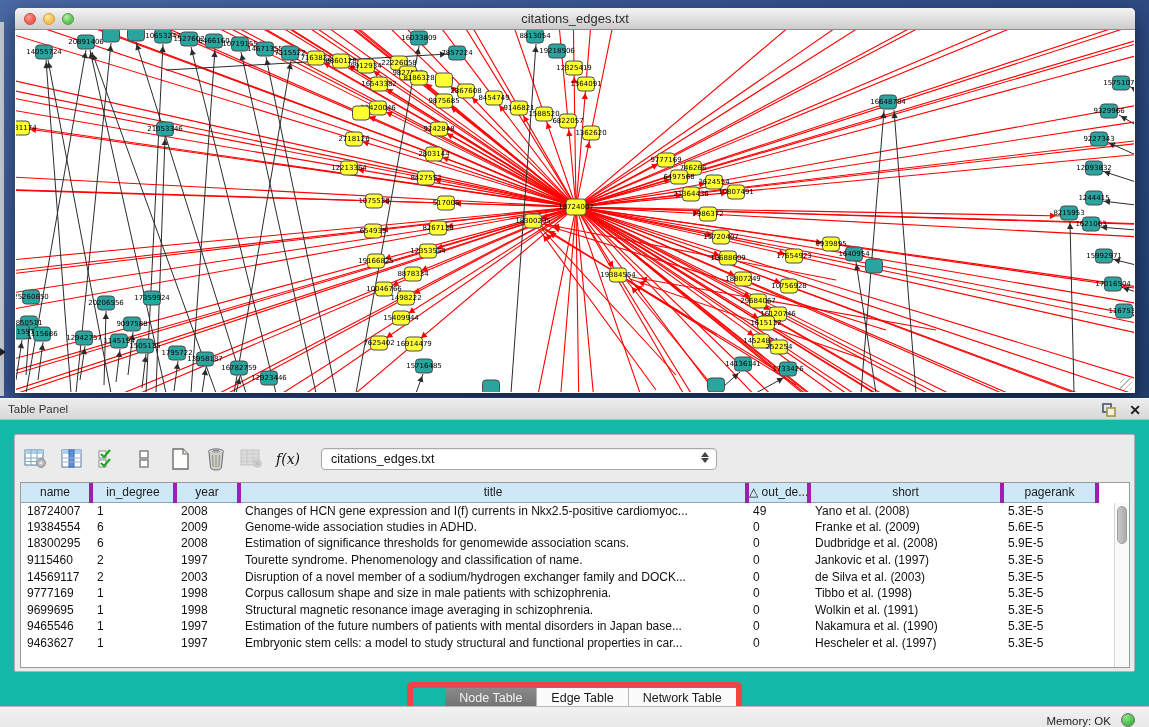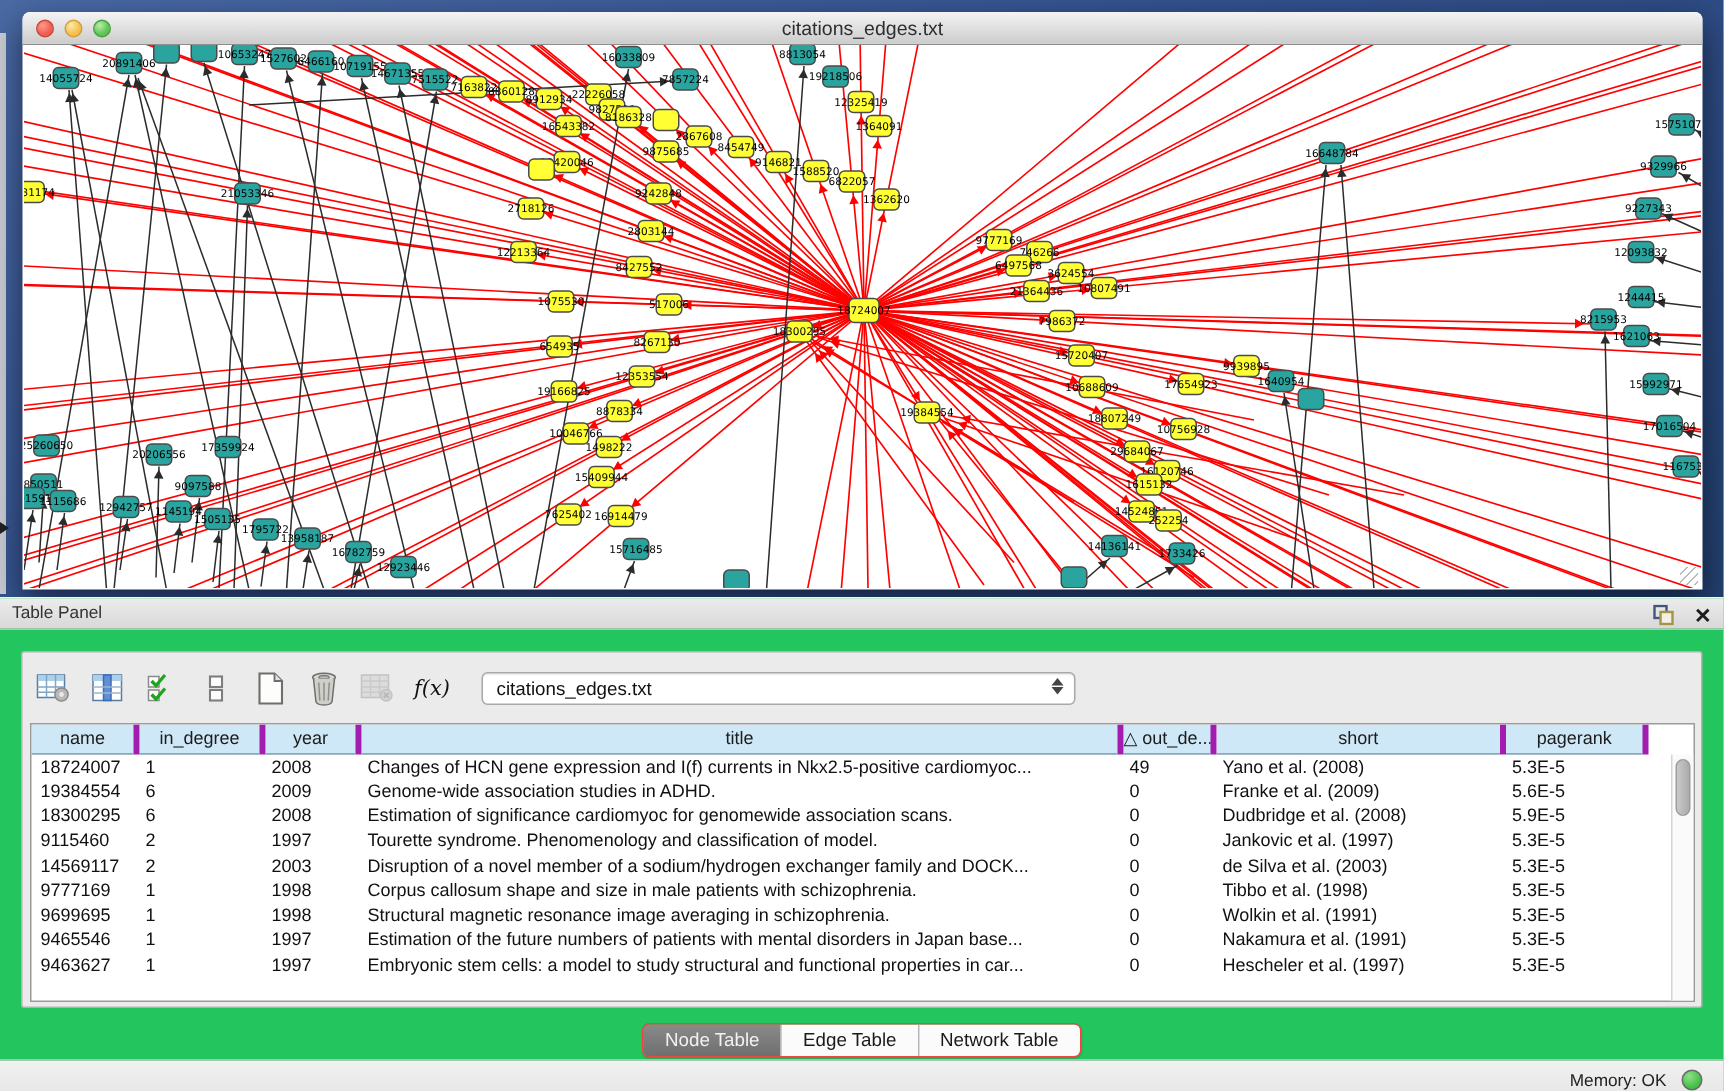--- a/index.html
+++ b/index.html
@@ -20,21 +20,21 @@
   .light.red    { background:radial-gradient(circle at 35% 30%,#ff9a8c,#ee5f51 60%); border:1px solid #c8473c; }
   .light.yellow { background:radial-gradient(circle at 35% 30%,#ffe9a8,#f5bf4f 60%); border:1px solid #cf9f3c; }
   .light.green  { background:radial-gradient(circle at 35% 30%,#b8f0a8,#5ec455 60%); border:1px solid #4b9e41; }
   .win-title { text-align:center; font-size:13px; line-height:21px; color:#2e2e2e; }
   .canvas { position:relative; width:1118px; height:362px; margin-left:1px; background:#ffffff; overflow:hidden; }
   .canvas svg { position:absolute; left:0; top:0; }
   .grip { position:absolute; right:2px; bottom:2px; width:12px; height:12px;
     background:repeating-linear-gradient(135deg,transparent 0 3px,#b9b9b9 3px 4px); }
 
   
-  .table-panel { position:absolute; left:0; top:398px; width:1149px; height:329px; background:#22c55e; }
+  .table-panel { position:absolute; left:0; top:398px; width:1149px; height:329px; background:#14b8a6; }
   .panel-titlebar { position:relative; height:22px; background:linear-gradient(#ececec,#d8d8d8);
     border-top:1px solid #f5f5f5; border-bottom:1px solid #bdbdbd; }
   .panel-title { position:absolute; left:8px; top:4px; font-size:11.5px; color:#333; }
   .panel-buttons { position:absolute; right:8px; top:2px; display:flex; gap:12px; align-items:center; }
   .float-btn svg { display:block; }
   .close-btn { font-size:14px; font-weight:bold; color:#1c1c1c; line-height:18px; cursor:default; }
 
   .content-box { position:absolute; left:14px; top:36px; width:1121px; height:238px;
     border:1px solid #b2b2b2; border-radius:2px; background:#ebebeb; }
   .toolbar { position:absolute; left:6px; top:6px; height:36px; display:flex; align-items:center; gap:6px; }
@@ -52,22 +52,22 @@
     border:1px solid #9b9b9b; background:#fff; overflow:hidden; }
   table { border-collapse:collapse; table-layout:fixed; width:1076px; font-size:12px; }
   thead th { background:#cfe8f7; border-right:4px solid #a21caf; border-bottom:1px solid #8aa6b8;
     font-weight:normal; color:#1c1c1c; height:19px; text-align:center; overflow:hidden; white-space:nowrap; }
   tbody td { height:16.6px; padding:0 0 0 6px; color:#111; white-space:nowrap; overflow:hidden; }
   .vscroll { position:absolute; right:0; top:20px; width:15px; height:165px; background:#fafafa; border-left:1px solid #d5d5d5; }
   .vscroll .thumb { position:absolute; left:2px; top:3px; width:10px; height:38px; border-radius:6px;
     background:linear-gradient(90deg,#c9c9c9,#ababab); border:1px solid #9d9d9d; }
 
   .tabs { position:absolute; left:0; top:284px; width:1149px; display:flex; justify-content:center; }
-  .seg-group { display:flex; border:1px solid #ef4444; border-radius:5px; overflow:hidden;
-    box-shadow:0 1px 1px rgba(0,0,0,.15); }
+  .seg-group { display:flex; border:6px solid #ef4444; border-radius:5px; overflow:hidden;
+    box-shadow:0 1px 1px rgba(0,0,0,.15);padding-left:32px; }
   .seg { font-size:12.5px; padding:3px 14px 4px; background:#fbfbfb; color:#1a1a1a; border-right:1px solid #b5b5b5; }
   .seg:last-child { border-right:none; }
   .seg.active { background:linear-gradient(#8a8a8a,#6f6f6f); color:#f2f2f2; }
 
   .status-bar { position:absolute; left:0; top:308px; width:1149px; height:44px;
     background:linear-gradient(#f1f1f1,#dedede); border-top:1px solid #b8b8b8; }
   .memory { position:absolute; right:38px; top:8px; font-size:11.5px; color:#222; }
   .mem-dot { position:absolute; right:14px; top:6px; width:14px; height:14px; border-radius:50%;
     background:radial-gradient(circle at 35% 30%,#8fe08a,#46bf46 65%); border:1.5px solid #6b6b6b; }
 </style>
@@ -851,30 +851,30 @@
               <td>2009</td>
               <td>Genome-wide association studies in ADHD.</td>
               <td>0</td>
               <td>Franke et al. (2009)</td>
               <td>5.6E-5</td>
             </tr>
             <tr>
               <td>18300295</td>
               <td>6</td>
               <td>2008</td>
-              <td>Estimation of significance cardiomyoc for genomewide association scans.</td>
+              <td>Estimation of significance thresholds for genomewide association scans.</td>
               <td>0</td>
               <td>Dudbridge et al. (2008)</td>
               <td>5.9E-5</td>
             </tr>
             <tr>
               <td>9115460</td>
               <td>2</td>
               <td>1997</td>
-              <td>Tourette syndrome. Phenomenology and classification of model.</td>
+              <td>Tourette syndrome. Phenomenology and classification of name.</td>
               <td>0</td>
               <td>Jankovic et al. (1997)</td>
               <td>5.3E-5</td>
             </tr>
             <tr>
               <td>14569117</td>
               <td>2</td>
               <td>2003</td>
               <td>Disruption of a novel member of a sodium/hydrogen exchanger family and DOCK...</td>
               <td>0</td>
@@ -898,21 +898,21 @@
               <td>0</td>
               <td>Wolkin et al. (1991)</td>
               <td>5.3E-5</td>
             </tr>
             <tr>
               <td>9465546</td>
               <td>1</td>
               <td>1997</td>
               <td>Estimation of the future numbers of patients with mental disorders in Japan base...</td>
               <td>0</td>
-              <td>Nakamura et al. (1991)</td>
+              <td>Nakamura et al. (1990)</td>
               <td>5.3E-5</td>
             </tr>
             <tr>
               <td>9463627</td>
               <td>1</td>
               <td>1997</td>
               <td>Embryonic stem cells: a model to study structural and functional properties in car...</td>
               <td>0</td>
               <td>Hescheler et al. (1997)</td>
               <td>5.3E-5</td>

